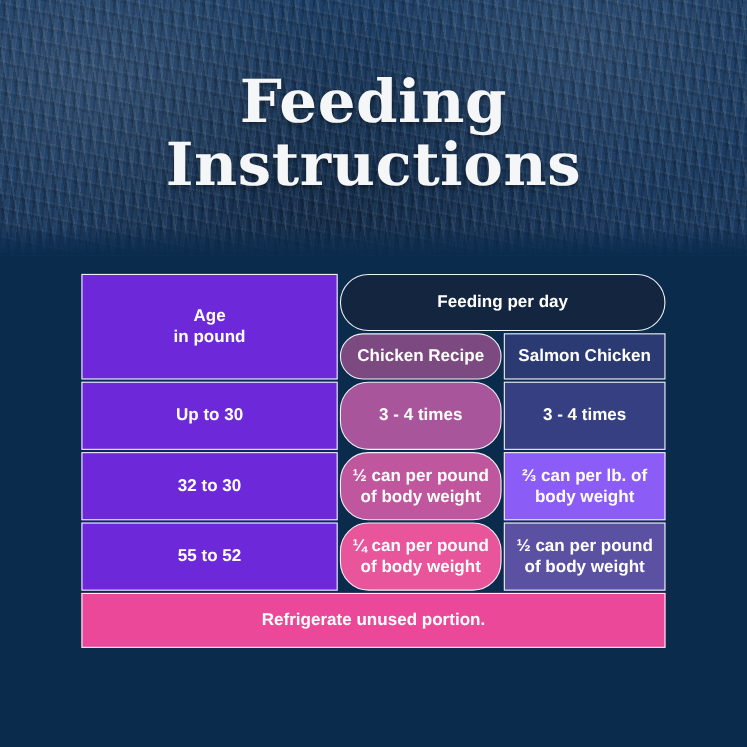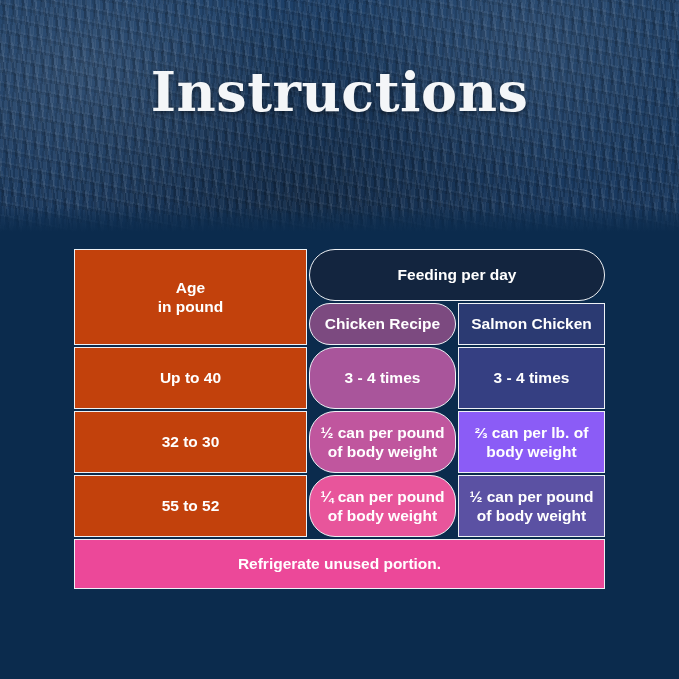--- a/index.html
+++ b/index.html
@@ -85,21 +85,21 @@
   table.feeding td {
     border: 1.5px solid #eef1f5;
     color: #ffffff;
     text-align: center;
     vertical-align: middle;
     font-weight: 700;
     font-size: 15.5px;
     line-height: 1.25;
     padding: 0;
   }
-  .c-age     { width: 147px; background: #c2410c; }
+  .c-age     { width: 147px; background: #6d28d9; }
   .c-chicken { width: 188px; border-radius: 26px; }
   .c-salmon  { width: 190px; }
 
   .h-feeding   { background: #13253f; font-size: 16.5px; height: 50px; }
   .h-age       { font-size: 16.5px; }
   .h-chicken   { background: #7c4a80; height: 40px; font-size: 15.5px; }
   .h-salmon    { background: #2b3a72; height: 40px; font-size: 15.5px; }
 
   .r1-chicken { background: #a9559b; }
   .r1-salmon  { background: #353f82; }
@@ -116,40 +116,41 @@
   .age-cell { font-weight: 700; font-size: 16px; }
 </style>
 </head>
 <body>
 
 <div class="page">
 
   <div class="stone-band"></div>
 
   <div class="title">
+    <span class="line1">Feeding</span>
     <span class="line2">Instructions</span>
   </div>
 
   <div class="table-wrap">
     <table class="feeding">
       <tbody>
         <tr>
           <td class="c-age h-age age-cell" rowspan="2">
             <span>Age</span><br>
             <span>in pound</span>
           </td>
           <td class="c-chicken h-feeding" colspan="2">Feeding per day</td>
         </tr>
         <tr>
           <td class="c-chicken h-chicken">Chicken Recipe</td>
           <td class="c-salmon h-salmon">Salmon Chicken</td>
         </tr>
 
         <tr class="row-tall">
-          <td class="c-age age-cell">Up to 40</td>
+          <td class="c-age age-cell">Up to 30</td>
           <td class="c-chicken r1-chicken cell-1line">3 - 4 times</td>
           <td class="c-salmon r1-salmon cell-1line">3 - 4 times</td>
         </tr>
 
         <tr class="row-tall">
           <td class="c-age age-cell">32 to 30</td>
           <td class="c-chicken r2-chicken cell-2line">
             <span>½ can per pound</span><br>
             <span>of body weight</span>
           </td>

